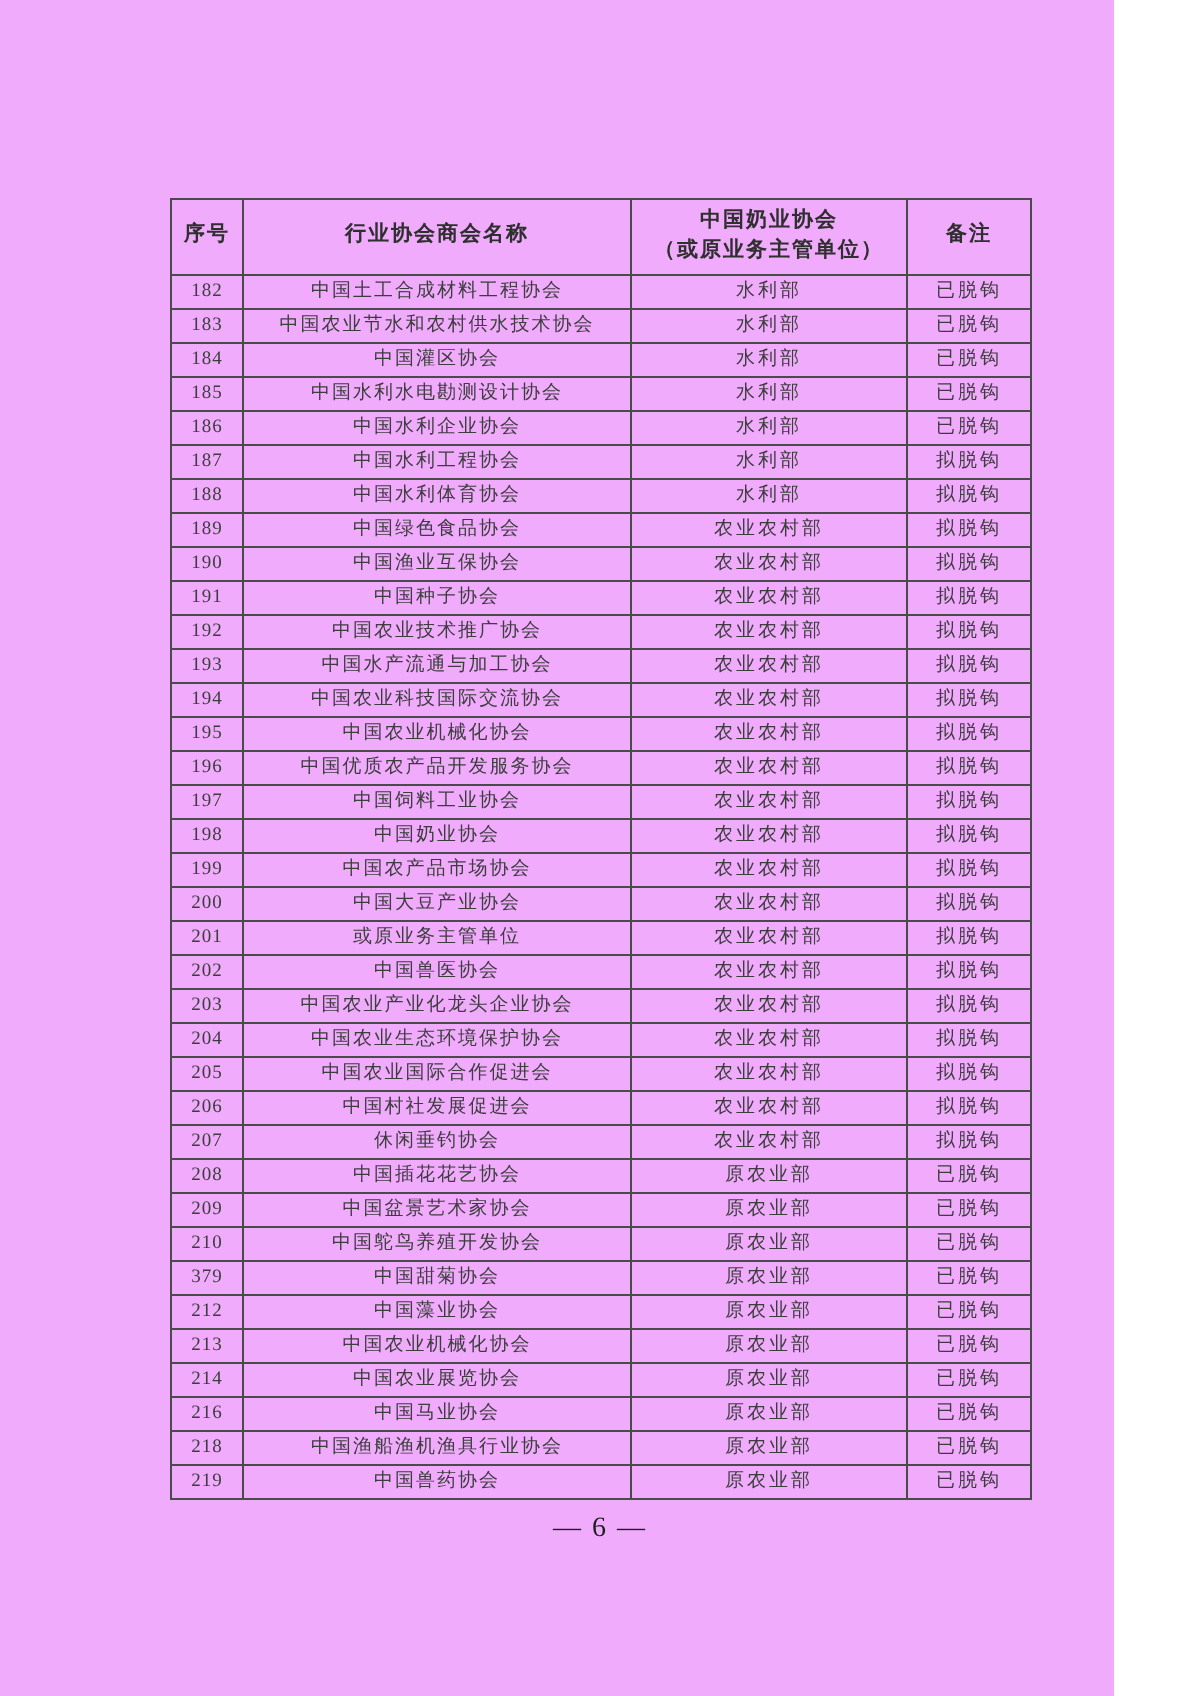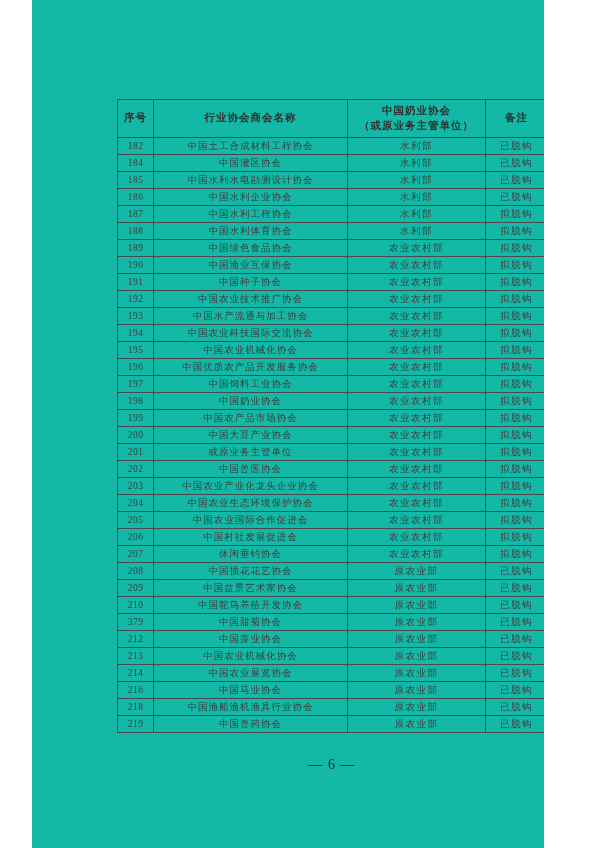--- a/index.html
+++ b/index.html
@@ -2,27 +2,26 @@
 <html><head>
 <meta charset="utf-8">
 <style>
   html, body {
     margin: 0;
     padding: 0;
     background: #ffffff;
   }
   .page {
     position: relative;
-    width: 512px;
+    width: 557px;
     height: 848px;
-    background: #14b8a6;
+    background: #f0abfc;
     overflow: hidden;
     font-family: "Liberation Serif", serif;
     color: #3d3d3d;
-    margin-left: 32px;
   }
   table.doc-table {
     position: absolute;
     left: 85px;
     top: 99px;
     width: 430px;
     border-collapse: collapse;
     table-layout: fixed;
     border: 1.5px solid #4a4a4a;
   }
@@ -53,20 +52,21 @@
     letter-spacing: 0.5px;
   }
   td.cell-name {
     letter-spacing: 1px;
   }
   td.cell-unit {
     letter-spacing: 1.5px;
   }
   td.cell-remark {
     letter-spacing: 1.5px;
+    font-family: Liberation Mono, monospace;
   }
   .page-footer {
     position: absolute;
     left: 0;
     top: 757px;
     width: 600px;
     text-align: center;
     font-family: "Liberation Serif", serif;
     font-size: 14px;
     color: #1f1f1f;
@@ -103,20 +103,26 @@
       </tr>
     </thead>
     <tbody>
     <tr>
       <td class="cell-no">182</td>
       <td class="cell-name">中国土工合成材料工程协会</td>
       <td class="cell-unit">水利部</td>
       <td class="cell-remark">已脱钩</td>
     </tr>
 
+    <tr>
+      <td class="cell-no">183</td>
+      <td class="cell-name">中国农业节水和农村供水技术协会</td>
+      <td class="cell-unit">水利部</td>
+      <td class="cell-remark">已脱钩</td>
+    </tr>
 
     <tr>
       <td class="cell-no">184</td>
       <td class="cell-name">中国灌区协会</td>
       <td class="cell-unit">水利部</td>
       <td class="cell-remark">已脱钩</td>
     </tr>
 
     <tr>
       <td class="cell-no">185</td>

